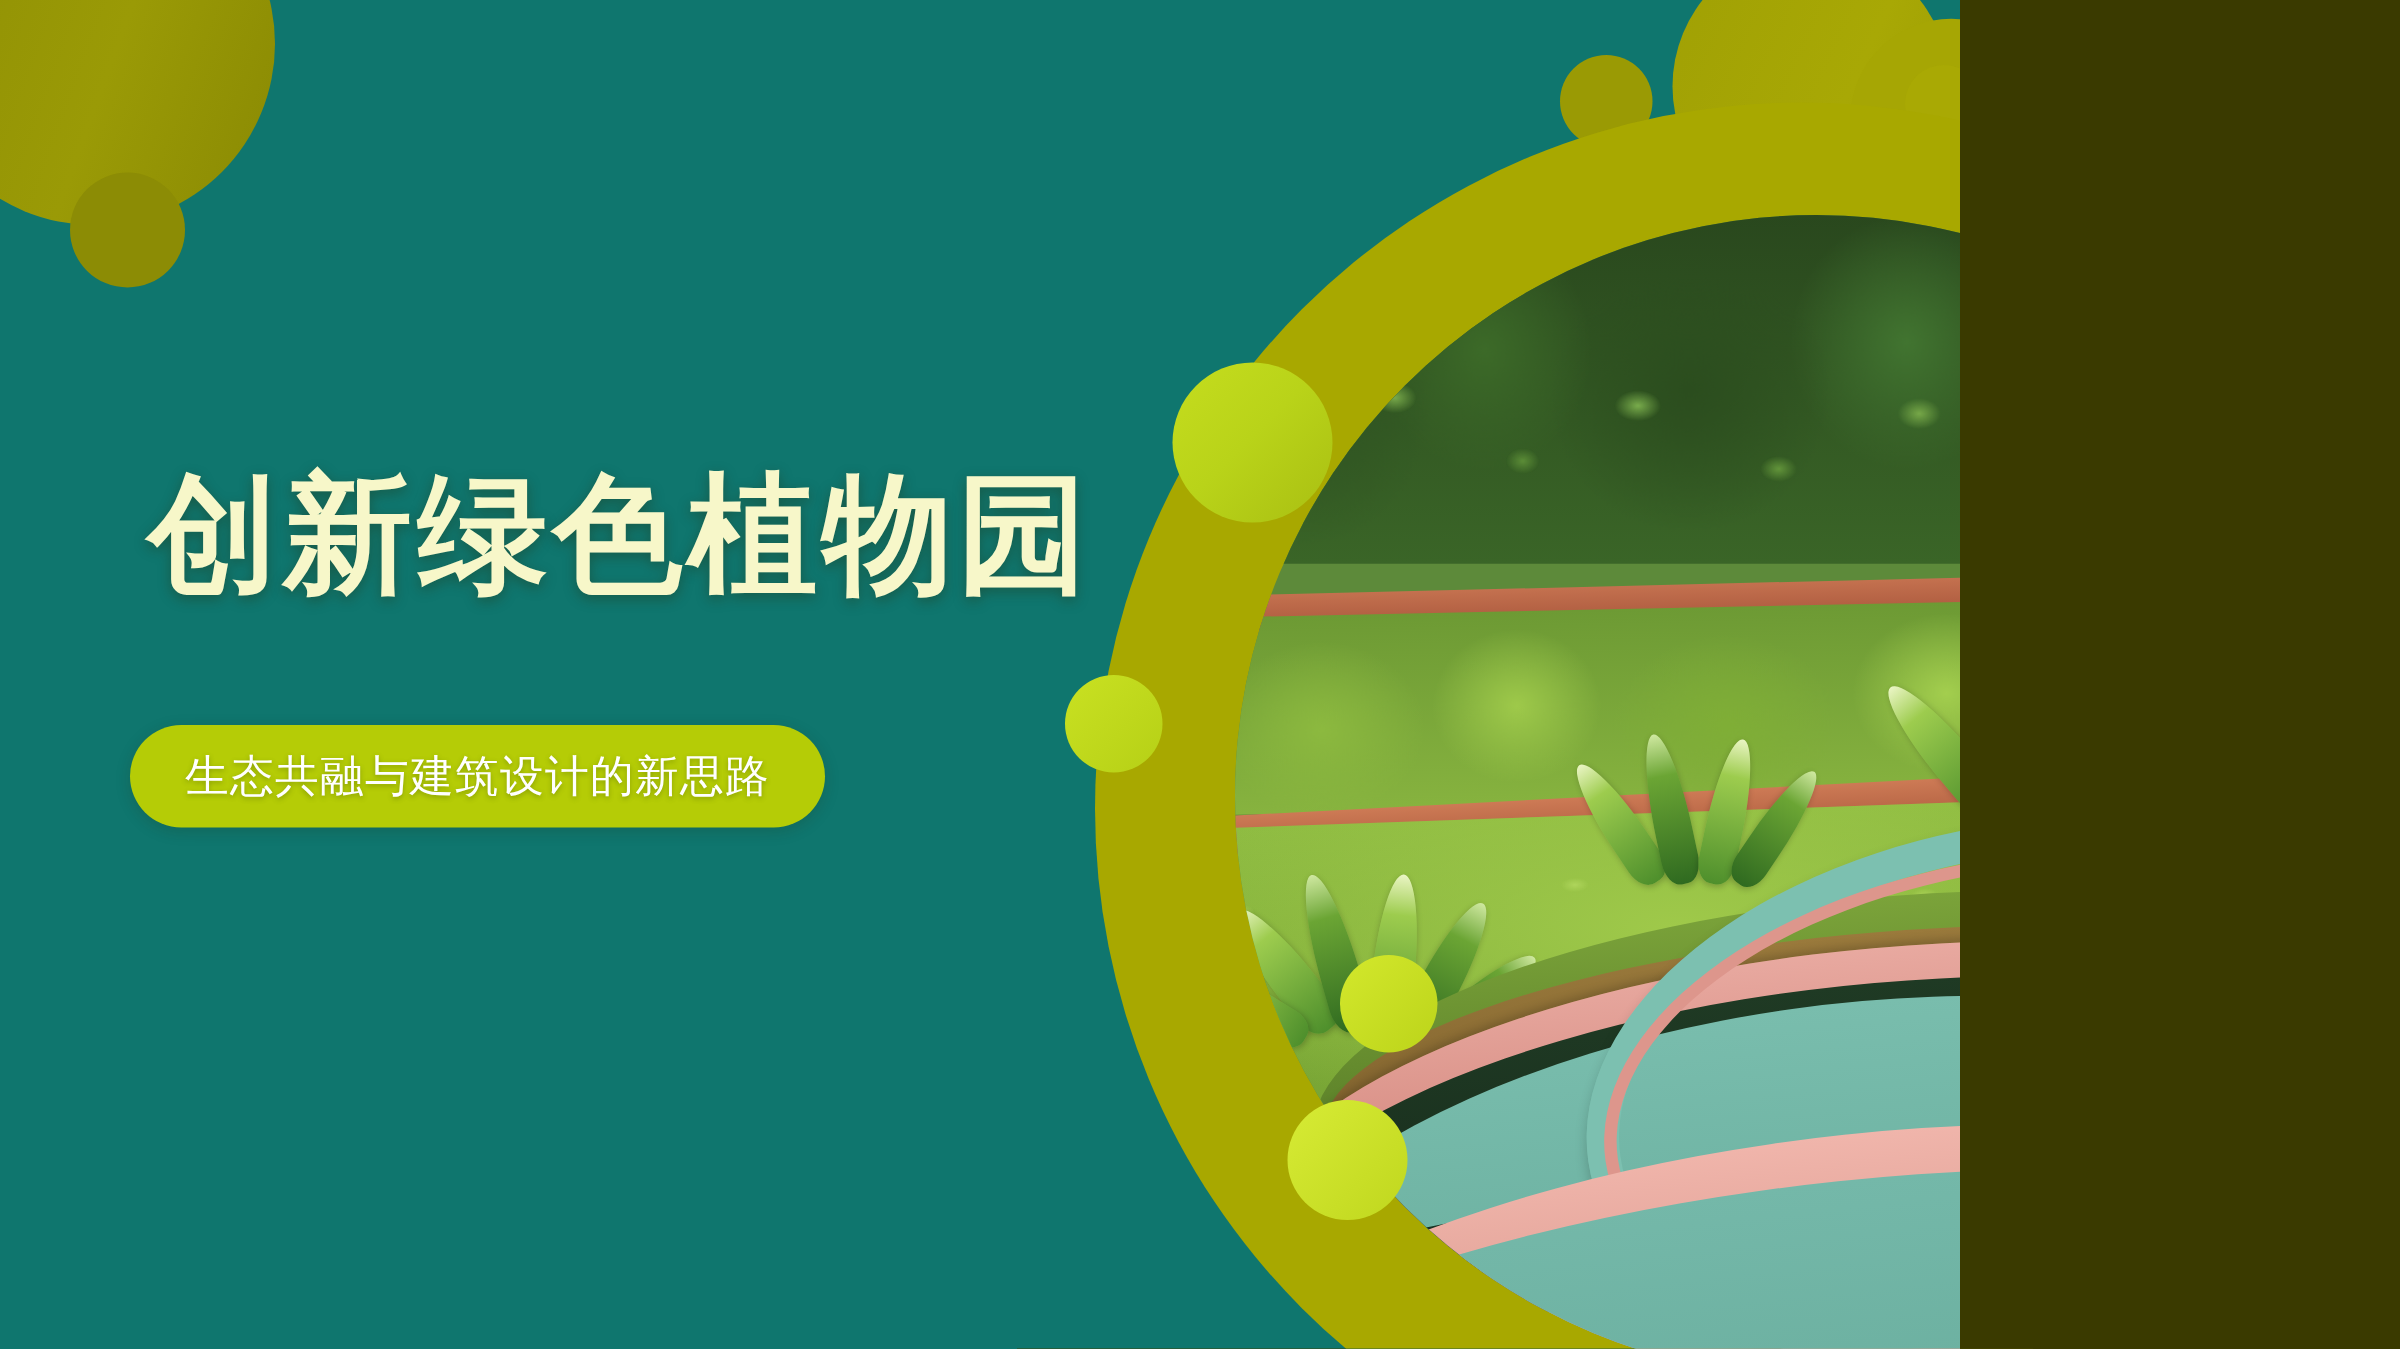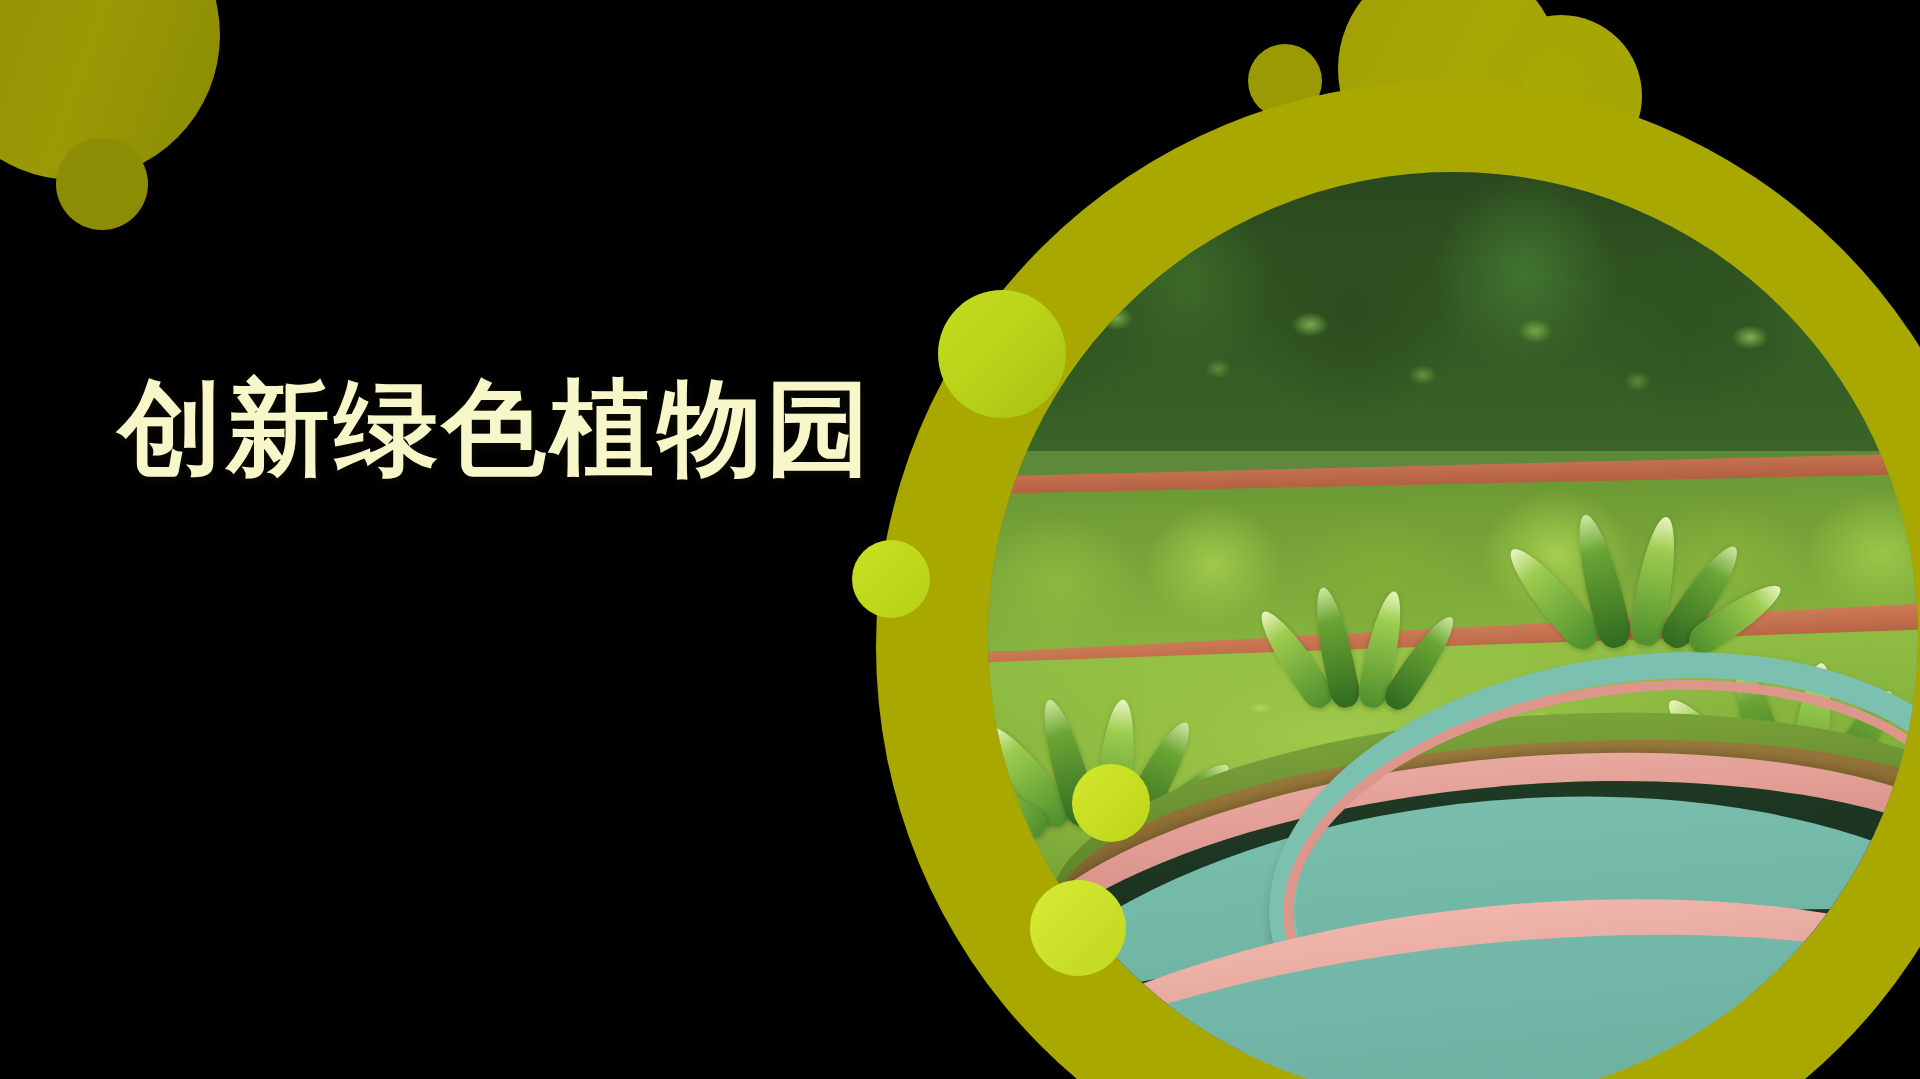--- a/index.html
+++ b/index.html
@@ -7,24 +7,24 @@
     margin: 0;
     padding: 0;
     background: #3a3a00;
   }
   body {
     font-family: "Liberation Sans", "DejaVu Sans", sans-serif;
   }
 
   .slide {
     position: relative;
-    width: 1920px;
+    width: 1568px;
     height: 1079px;
     overflow: hidden;
-    background: #000000;
+    background: #0f766e;
   }
 
   
   .deco {
     position: absolute;
     border-radius: 50%;
     pointer-events: none;
   }
   .deco-tl-big {
     left: -70px; top: -110px;
@@ -397,16 +397,19 @@
 
   <div class="bubble bubble-a"></div>
   <div class="bubble bubble-b"></div>
   <div class="bubble bubble-c"></div>
   <div class="bubble bubble-d"></div>
 
   <div class="content">
 
     <div class="title">创新绿色植物园</div>
 
+    <div class="subtitle-pill">
+      <span class="subtitle-text">生态共融与建筑设计的新思路</span>
+    </div>
 
 
   </div>
 </div>
 
 </body></html>

